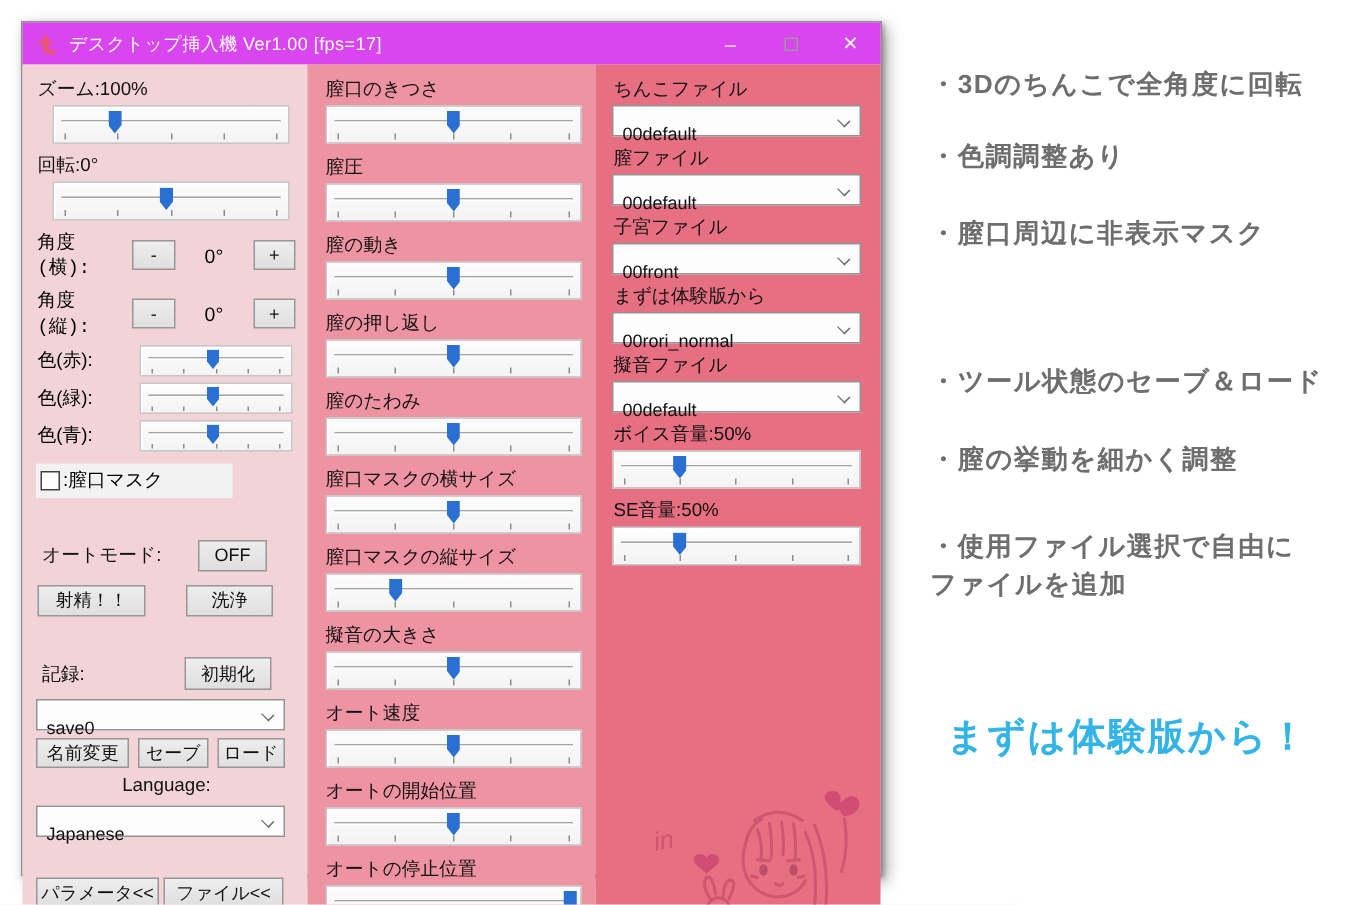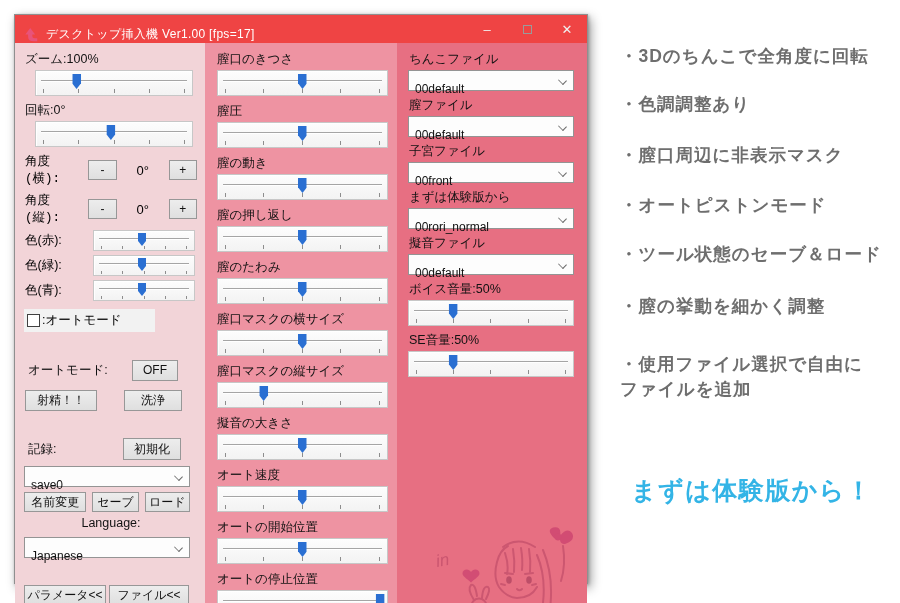--- a/index.html
+++ b/index.html
@@ -4,21 +4,21 @@
 <style>
   * { margin:0; padding:0; box-sizing:border-box; }
   html,body { width:900px; height:603px; background:#ffffff; overflow:hidden;
               font-family:"Liberation Sans","DejaVu Sans",sans-serif; }
   .stage { position:relative; width:900px; height:603px; background:#fff; }
 
   
   .app-window { position:absolute; left:14px; top:14px; width:574px; height:570px;
                 border:1px solid #8f8f8f; box-shadow:3px 4px 10px rgba(0,0,0,.38), 1px 1px 3px rgba(0,0,0,.25);
                 display:flex; flex-direction:column; background:#f2d4d8; }
-  .titlebar { height:28px; background:#ef4444; display:flex; align-items:flex-end; flex:0 0 28px; }
+  .titlebar { height:28px; background:#d946ef; display:flex; align-items:center; flex:0 0 28px; }
   .app-icon { width:17px; height:17px; margin:0 6px 0 8px; flex:0 0 auto; }
   .title-text { color:#ffffff; font-size:12px; letter-spacing:.3px; white-space:nowrap; }
   .winbtns { margin-left:auto; display:flex; height:100%; }
   .winbtn { width:40px; height:100%; display:flex; align-items:center; justify-content:center;
             color:#f0f0f0; font-size:13px; }
   .maxi-rect { width:9px; height:9px; border:1px solid #9a9a9a; display:block; }
 
   
   .content { flex:1; display:flex; }
   .col { position:relative; height:100%; }
@@ -205,21 +205,21 @@
                 <i></i>
                 <i></i>
                 <i></i>
               </div>
             <div class="thumb" style="left: 48%;"></div>
           </div>
         </div>
 
         <div class="chk-strip">
           <span class="chk-box"></span>
-          <span class="chk-lbl">:オートモード</span>
+          <span class="chk-lbl">:膣口マスク</span>
         </div>
 
         <div class="row automode-row">
           <span class="lbl">オートモード:</span>
           <div class="btn">OFF</div>
         </div>
 
         <div class="row act-row">
           <div class="btn ej">射精！！</div>
           <div class="btn wash">洗浄</div>
@@ -482,20 +482,19 @@
           </g>
           <text x="24" y="46" font-size="17" fill="#c8536e" font-style="italic" opacity="0.9" transform="rotate(-10 24 46)">in</text>
         </svg>
       </div>
     </div>
   </div>
 
   <div class="bullet" style="top:44px">・3Dのちんこで全角度に回転</div>
   <div class="bullet" style="top:92px">・色調調整あり</div>
   <div class="bullet" style="top:143px">・膣口周辺に非表示マスク</div>
-  <div class="bullet" style="top:193px">・オートピストンモード</div>
   <div class="bullet" style="top:242px">・ツール状態のセーブ＆ロード</div>
   <div class="bullet" style="top:294px">・膣の挙動を細かく調整</div>
   <div class="bullet" style="top:352px">・使用ファイル選択で自由に
 ファイルを追加</div>
   <div class="cta">まずは体験版から！</div>
 
 </div>
 
 </body></html>

